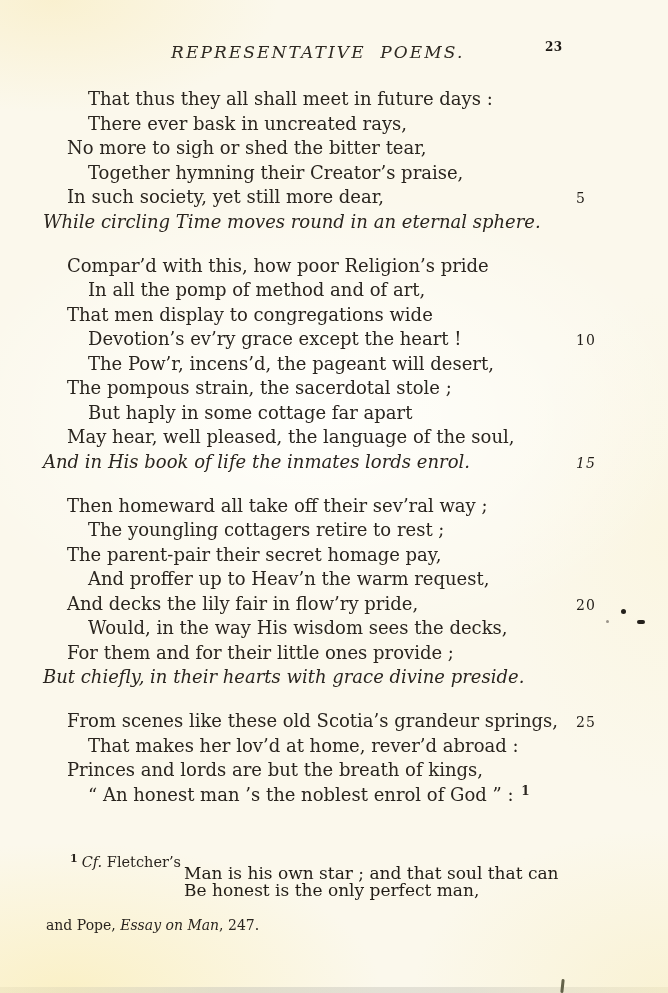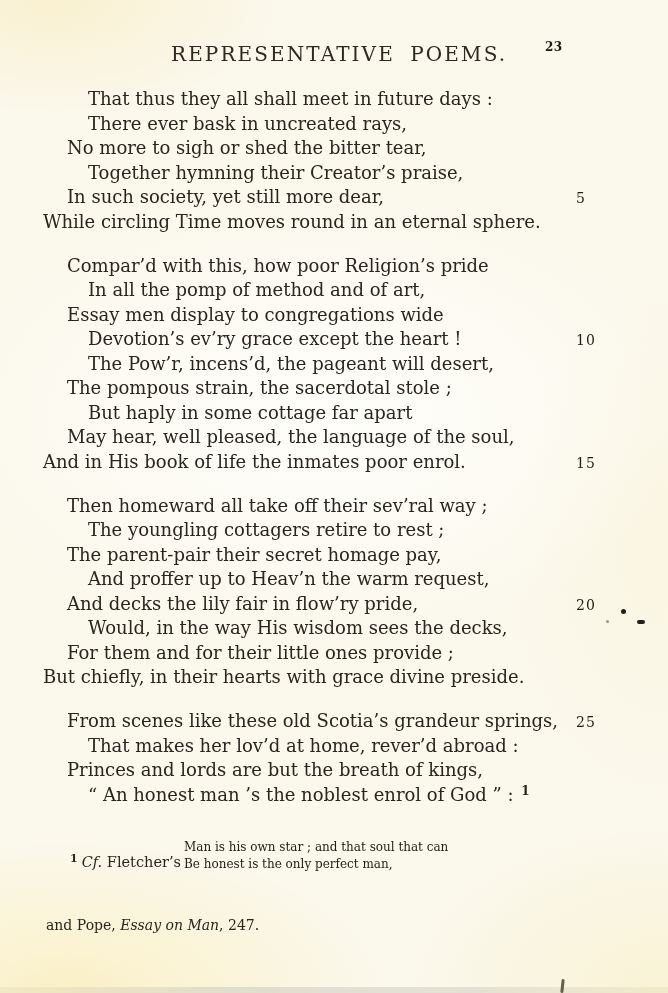--- a/index.html
+++ b/index.html
@@ -13,59 +13,59 @@
       radial-gradient(ellipse 520px 320px at 48% 42%, rgba(255,255,252,.95), rgba(255,255,252,0) 72%),
       radial-gradient(ellipse 300px 150px at 8% 0%, rgba(248,234,185,.55), rgba(248,234,185,0) 75%),
       radial-gradient(ellipse 420px 200px at 10% 100%, rgba(250,236,178,.65), rgba(250,236,178,0) 75%),
       radial-gradient(ellipse 340px 220px at 100% 100%, rgba(248,238,196,.6), rgba(248,238,196,0) 75%),
       radial-gradient(ellipse 220px 340px at 100% 55%, rgba(250,243,214,.45), rgba(250,243,214,0) 75%),
       #fbf8ec;
   }
   
   .header-title{
     position:absolute;left:171px;top:44px;
-    font-size:20px;line-height:1;
+    font-style:italic;font-size:17px;line-height:1;
     letter-spacing:2.1px;word-spacing:7px;white-space:nowrap;
     color:#2e2922;
   }
   .page-number{
     position:absolute;left:545px;top:41px;
     font-size:12px;line-height:1;font-weight:bold;letter-spacing:.5px;
     color:#1c1813;
   }
   
   .poem{
     position:absolute;left:43px;top:87px;width:565px;
     font-size:18px;line-height:24.5px;
   }
   .stanza + .stanza{margin-top:19.5px;}
   .vline{position:relative;white-space:nowrap;}
-  .ind0{padding-left:0;}
+  .ind0{padding-left:0;font-style:italic;}
   .ind1{padding-left:24px;}
   .ind2{padding-left:45px;}
   .lnum{
     position:absolute;left:533px;top:1px;
     font-size:14px;letter-spacing:1px;color:#211d18;
   }
   .vref{
     font-size:12px;font-weight:bold;
     position:relative;top:-6px;margin-left:2px;
   }
   
   .footnote-lead{
     position:absolute;left:70px;top:851px;
     font-size:14.5px;line-height:1.2;white-space:nowrap;text-align:right;
   }
   .footnote-lead sup{
     font-size:11px;font-weight:bold;position:relative;top:1px;margin-right:4px;
   }
   .fn-italic{font-style:italic;}
   .footnote-quote{
-    position:absolute;left:184px;top:839px;
-    font-size:12px;line-height:17px;
+    position:absolute;left:184px;top:865px;
+    font-size:17px;line-height:17px;
     color:#211c16;white-space:nowrap;
   }
   .footnote-continuation{
     position:absolute;left:46px;top:917px;
     font-size:14px;line-height:1.2;white-space:nowrap;
   }
   
   .speck-dot{
     position:absolute;left:621px;top:609px;width:5px;height:5px;
     border-radius:50%;background:#23201b;
@@ -104,27 +104,27 @@
       <div class="vline ind2"><span>There ever bask in uncreated rays,</span></div>
       <div class="vline ind1"><span>No more to sigh or shed the bitter tear,</span></div>
       <div class="vline ind2"><span>Together hymning their Creator’s praise,</span></div>
       <div class="vline ind1"><span>In such society, yet still more dear,</span><span class="lnum">5</span></div>
       <div class="vline ind0"><span>While circling Time moves round in an eternal sphere.</span></div>
     </div>
 
     <div class="stanza">
       <div class="vline ind1"><span>Compar’d with this, how poor Religion’s pride</span></div>
       <div class="vline ind2"><span>In all the pomp of method and of art,</span></div>
-      <div class="vline ind1"><span>Essay men display to congregations wide</span></div>
+      <div class="vline ind1"><span>That men display to congregations wide</span></div>
       <div class="vline ind2"><span>Devotion’s ev’ry grace except the heart !</span><span class="lnum">10</span></div>
       <div class="vline ind2"><span>The Pow’r, incens’d, the pageant will desert,</span></div>
       <div class="vline ind1"><span>The pompous strain, the sacerdotal stole ;</span></div>
       <div class="vline ind2"><span>But haply in some cottage far apart</span></div>
       <div class="vline ind1"><span>May hear, well pleased, the language of the soul,</span></div>
-      <div class="vline ind0"><span>And in His book of life the inmates poor enrol.</span><span class="lnum">15</span></div>
+      <div class="vline ind0"><span>And in His book of life the inmates lords enrol.</span><span class="lnum">15</span></div>
     </div>
 
     <div class="stanza">
       <div class="vline ind1"><span>Then homeward all take off their sev’ral way ;</span></div>
       <div class="vline ind2"><span>The youngling cottagers retire to rest ;</span></div>
       <div class="vline ind1"><span>The parent-pair their secret homage pay,</span></div>
       <div class="vline ind2"><span>And proffer up to Heav’n the warm request,</span></div>
       <div class="vline ind2"><span class="lnum">20</span></div>
       <div class="vline ind1"><span>And decks the lily fair in flow’ry pride,</span></div>
       <div class="vline ind2"><span>Would, in the way His wisdom sees the decks,</span></div>

